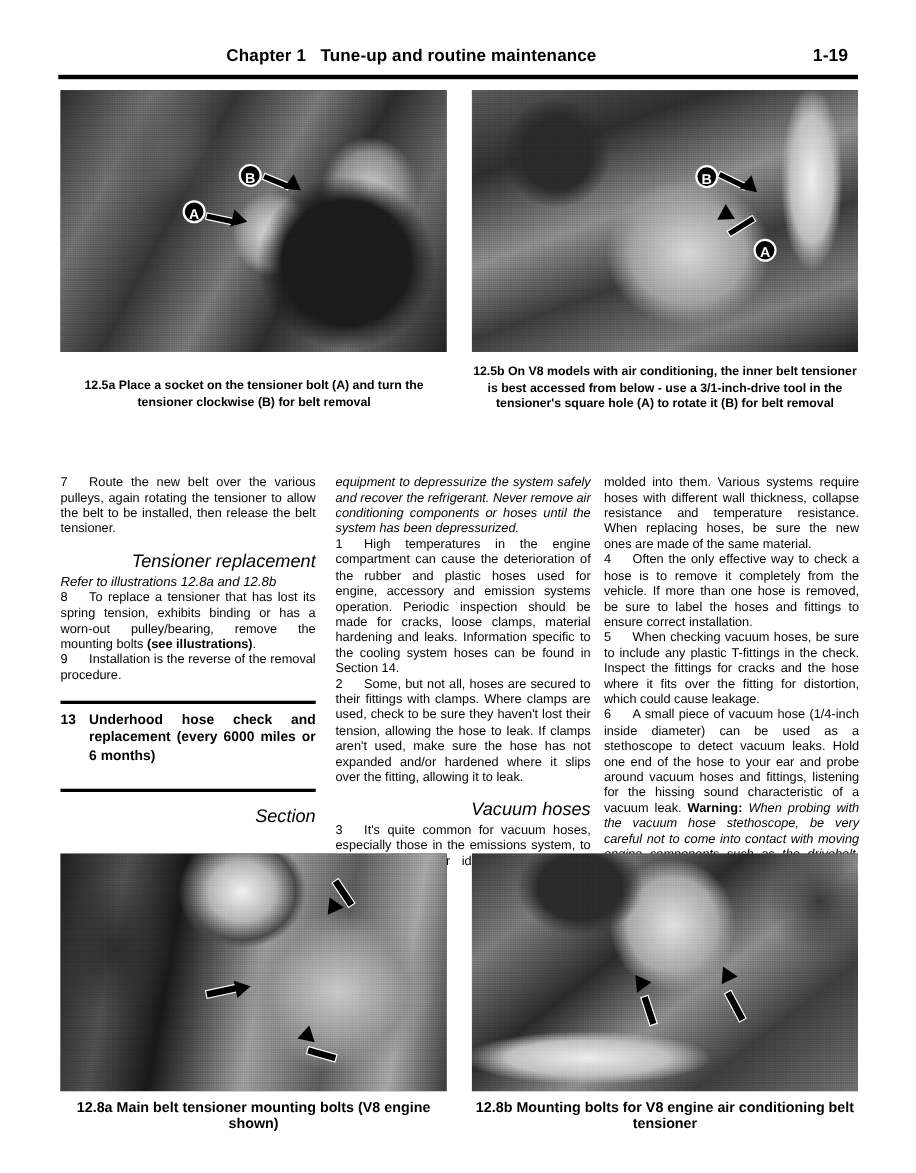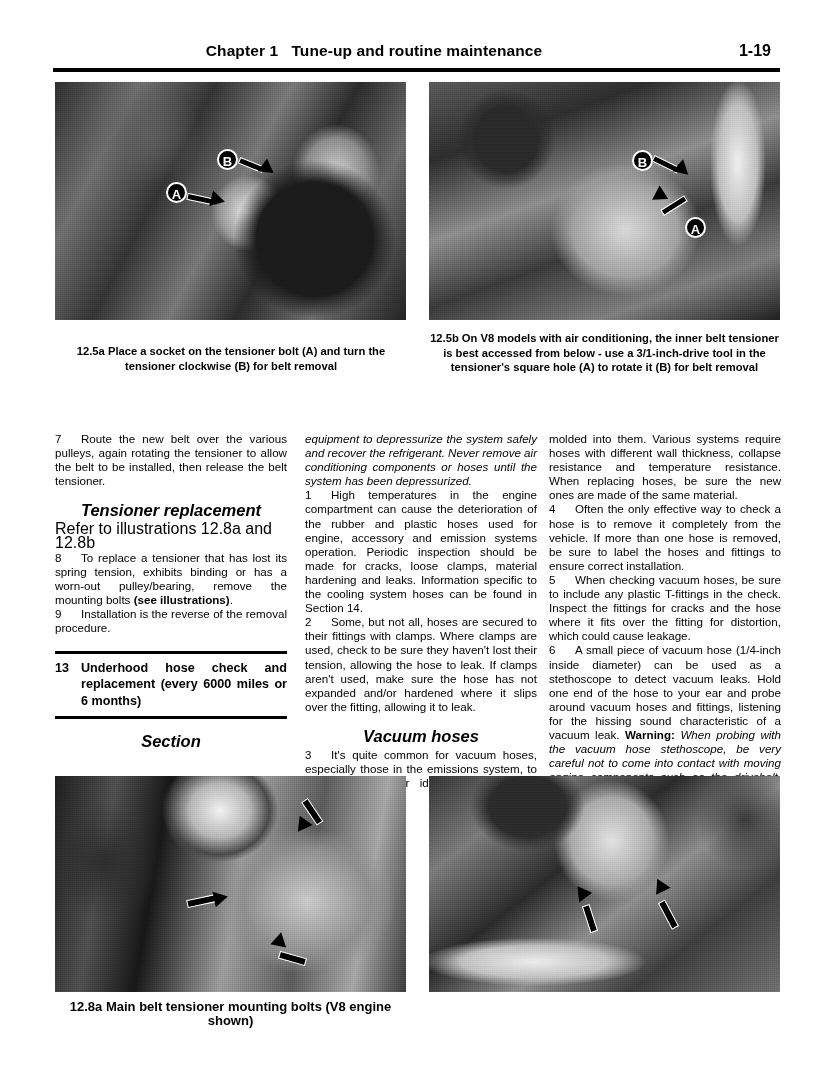--- a/index.html
+++ b/index.html
@@ -169,47 +169,48 @@
   .numlbl {
     display: inline-block;
     width: 26px;
   }
   .ital { font-style: italic; }
   .bold { font-weight: bold; }
 
   h2.sect {
     font-size: 16.5px;
     font-style: italic;
-    font-weight: bold;
+    font-weight: normal;
     margin: 13px 0 2px 0;
     line-height: 19px;
-    text-align: center;
+    text-align: right;
   }
   .refline {
-    font-size: 16px;
+    font-style: italic;
+    font-size: 12px;
     line-height: 14.1px;
     margin: 0 0 1px 0;
     text-align: left;
   }
 
   
   .sect-block {
     margin: 16px 0 0 0;
   }
   .rule-thick {
     height: 2.5px;
     background: #000;
     width: 100%;
   }
   .sect-head {
     display: flex;
     font-size: 12.6px;
     font-weight: bold;
     line-height: 16.5px;
-    padding: 6px 0 7px 0;
+    padding: 6px 0 22px 0;
   }
   .sect-num { width: 26px; flex: 0 0 26px; }
   .sect-txt { flex: 1 1 auto; }
 
   
   .bcap {
     position: absolute;
     font-size: 13px;
     font-weight: bold;
     line-height: 14px;
@@ -330,14 +331,15 @@
     <div class="grain"></div>
 
     <div class="arrow-line" style="left:165px; top:152px; width:26px; height:6px; transform:rotate(-108deg); transform-origin:left center;"></div>
     <div class="arrow-head ah-ul" style="left:146px; top:112px; transform:rotate(-66deg);"></div>
 
     <div class="arrow-line" style="left:246px; top:148px; width:28px; height:6px; transform:rotate(-118deg); transform-origin:left center;"></div>
     <div class="arrow-head ah-ul" style="left:224px; top:105px; transform:rotate(-56deg);"></div>
   </div>
 
   <div class="bcap" style="left:55px; top:1000px; width:351px;">12.8a  Main belt tensioner mounting bolts (V8 engine shown)</div>
+  <div class="bcap" style="left:429px; top:1000px; width:351px;">12.8b  Mounting bolts for V8 engine air conditioning belt tensioner</div>
 
 </div>
 
 </body></html>

